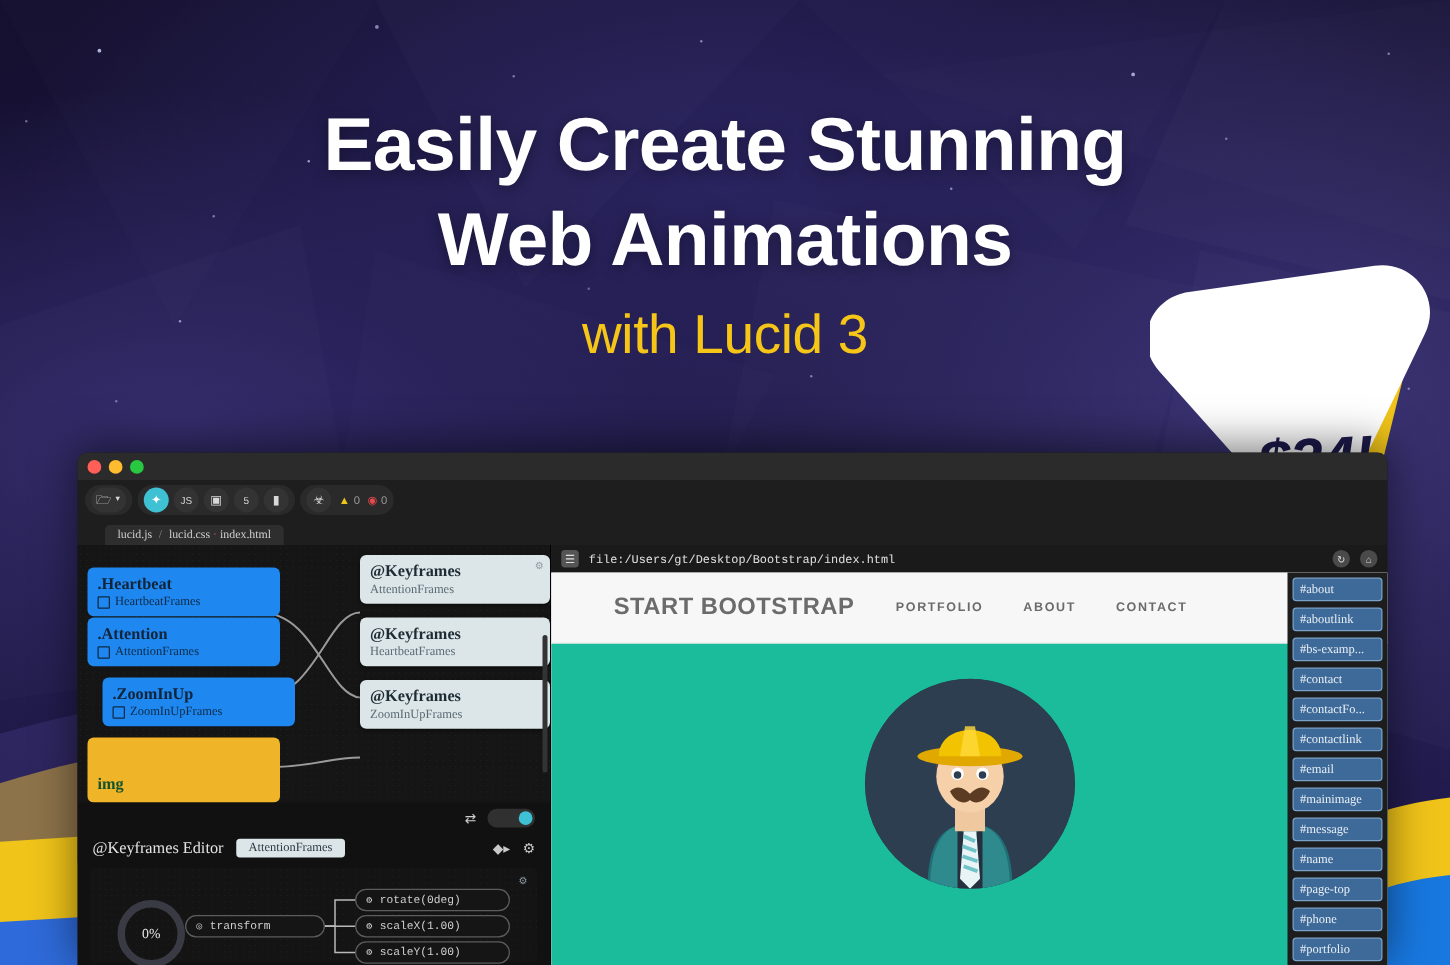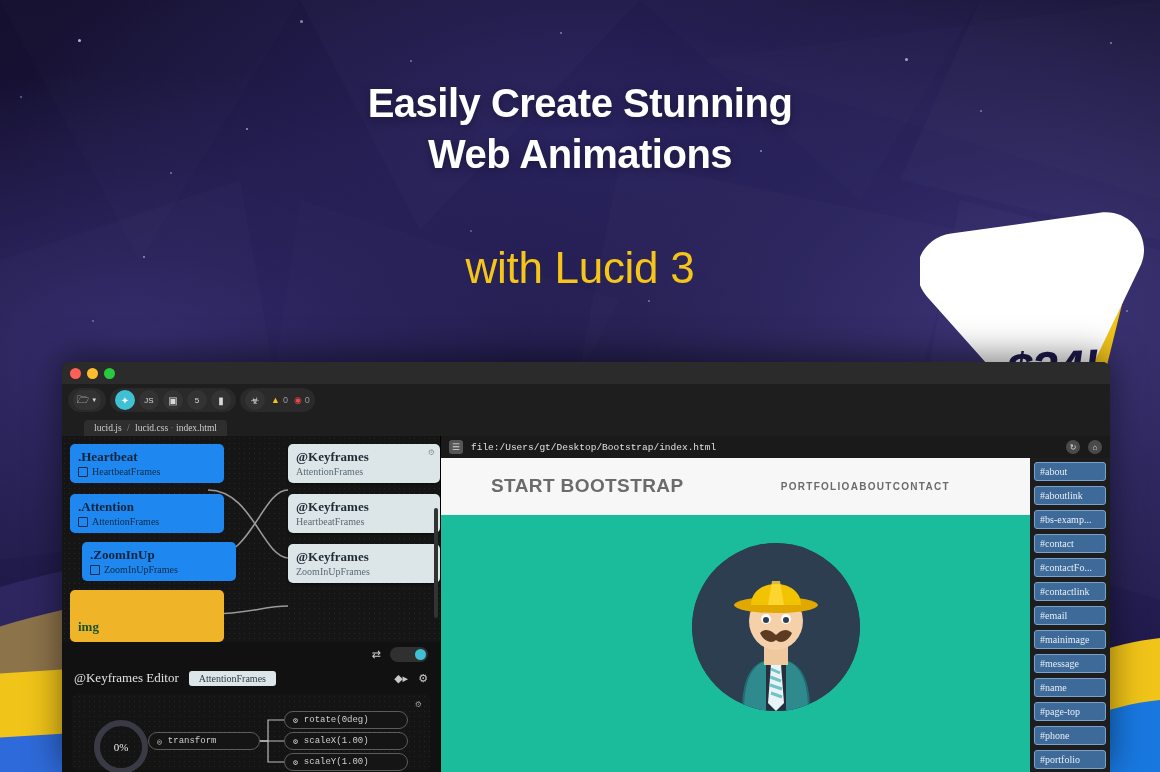--- a/index.html
+++ b/index.html
@@ -20,21 +20,21 @@
   }
   .facets{position:absolute;inset:0;opacity:.55;}
   .stars{position:absolute;inset:0;}
   .star{position:absolute;background:#cfd0ff;border-radius:50%;}
 
   
   .ribbons{position:absolute;inset:0;}
 
   
   .headline{position:absolute;left:0;right:0;top:78px;text-align:center;
-    color:#fff;font-weight:bold;font-size:40px;line-height:1.27;
+    color:#fff;font-weight:bold;font-size:60px;line-height:1.27;
     letter-spacing:-.5px;text-shadow:0 2px 10px rgba(0,0,0,.35);}
   .headline .l2{display:block;}
   .sub{position:absolute;left:0;right:0;top:243px;text-align:center;
     color:#f5c518;font-size:44px;font-weight:normal;letter-spacing:-.3px;}
 
   
   .badge{position:absolute;left:920px;top:200px;width:240px;height:252px;}
   .badge .amt{position:absolute;left:0;top:0;width:240px;height:252px;
     display:flex;align-items:center;justify-content:center;
     color:#1e1a4e;font-size:48px;font-weight:bold;font-style:italic;
@@ -112,21 +112,21 @@
   .urlicon{width:14px;height:14px;border-radius:3px;background:#555;
     display:flex;align-items:center;justify-content:center;color:#ddd;font-size:9px;}
   .url{flex:1;color:#e0e0e0;font-family:"Liberation Mono",monospace;font-size:9.5px;}
   .ubtn{width:14px;height:14px;border-radius:50%;background:#4a4a4a;
     display:flex;align-items:center;justify-content:center;color:#ddd;font-size:8px;}
 
   .page{flex:1;display:flex;flex-direction:column;overflow:hidden;background:#fff;}
   .navbar{height:56px;background:#f7f7f7;display:flex;align-items:center;
     padding:0 0 0 50px;border-bottom:1px solid #ececec;}
   .brand{font-size:19px;font-weight:bold;color:#6b6b6b;letter-spacing:.4px;}
-  .navlinks{margin-left:auto;display:flex;padding-right:160px;}
+  .navlinks{margin-left:auto;display:flex;gap:32px;padding-right:160px;}
   .navlink{font-size:10px;font-weight:bold;color:#6b6b6b;letter-spacing:1.3px;}
   .hero{flex:1;background:#1abc9c;position:relative;display:flex;
     align-items:flex-start;justify-content:center;padding-top:28px;}
 
   .avatar{width:168px;height:168px;border-radius:50%;background:#2c3e50;position:relative;overflow:hidden;}
 
   .selectors{position:absolute;right:0;top:22px;bottom:0;width:80px;
     background:#1d1d1d;padding:4px 4px 0 4px;box-sizing:border-box;
     display:flex;flex-direction:column;gap:5px;overflow:hidden;}
   .sel{background:#3d6a99;border:1px solid #7ba2c9;border-radius:3px;
@@ -244,21 +244,21 @@
 
       <div class="editor">
 
         <div class="canvas">
           <svg style="position:absolute;inset:0" viewBox="0 0 378 206">
             <path d="M146 54 C 190 54, 200 120, 226 122" stroke="#9a9a9a" stroke-width="1.6" fill="none"></path>
             <path d="M146 122 C 190 122, 200 54, 226 54" stroke="#9a9a9a" stroke-width="1.6" fill="none"></path>
             <path d="M146 178 C 190 178, 200 170, 226 170" stroke="#9a9a9a" stroke-width="1.6" fill="none"></path>
           </svg>
 
-          <div class="node n-blue" style="left:8px;top:8px;">
+          <div class="node n-blue" style="left:8px;top:18px;">
             <div class="t">.Heartbeat</div>
             <div class="s">
               <span class="minisq"></span>
               <span>HeartbeatFrames</span>
             </div>
           </div>
 
           <div class="node n-blue" style="left:8px;top:58px;">
             <div class="t">.Attention</div>
             <div class="s">

